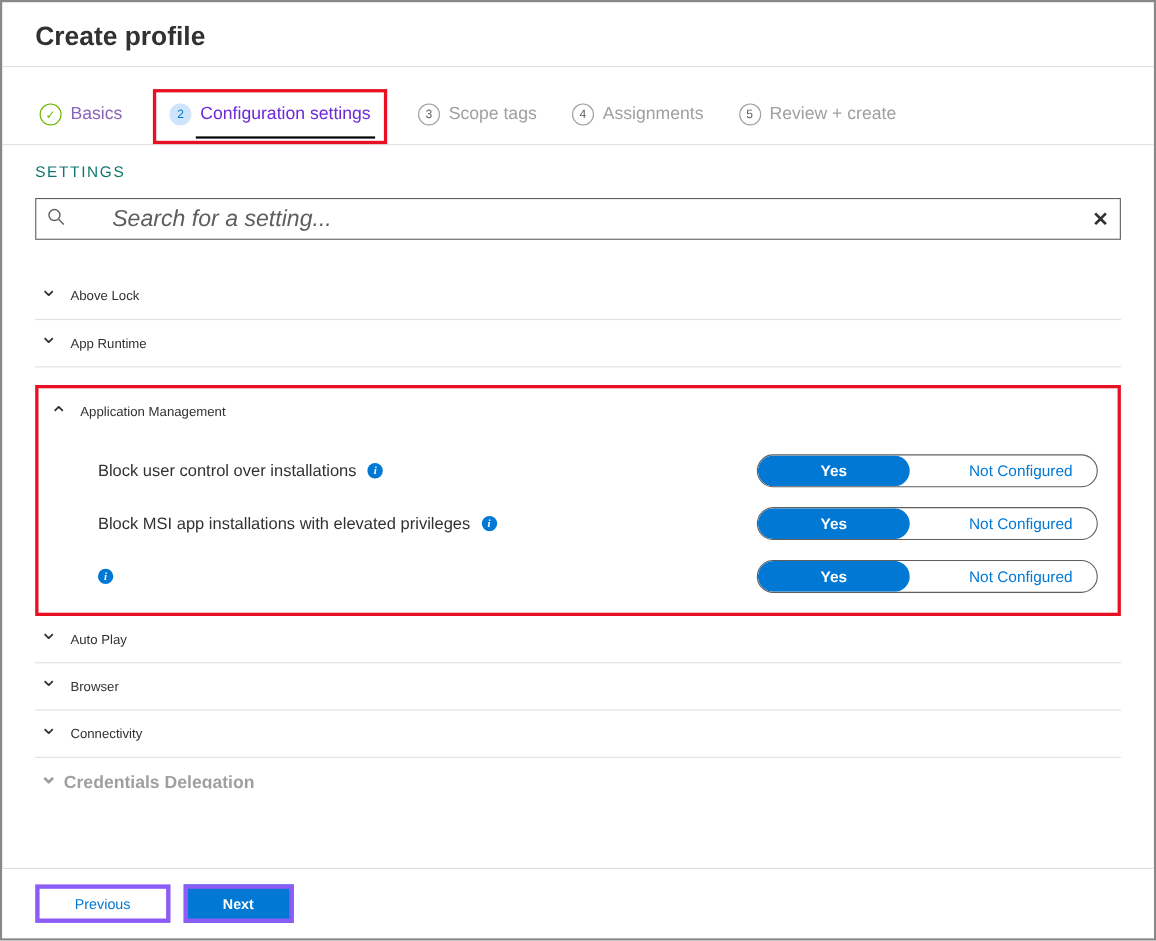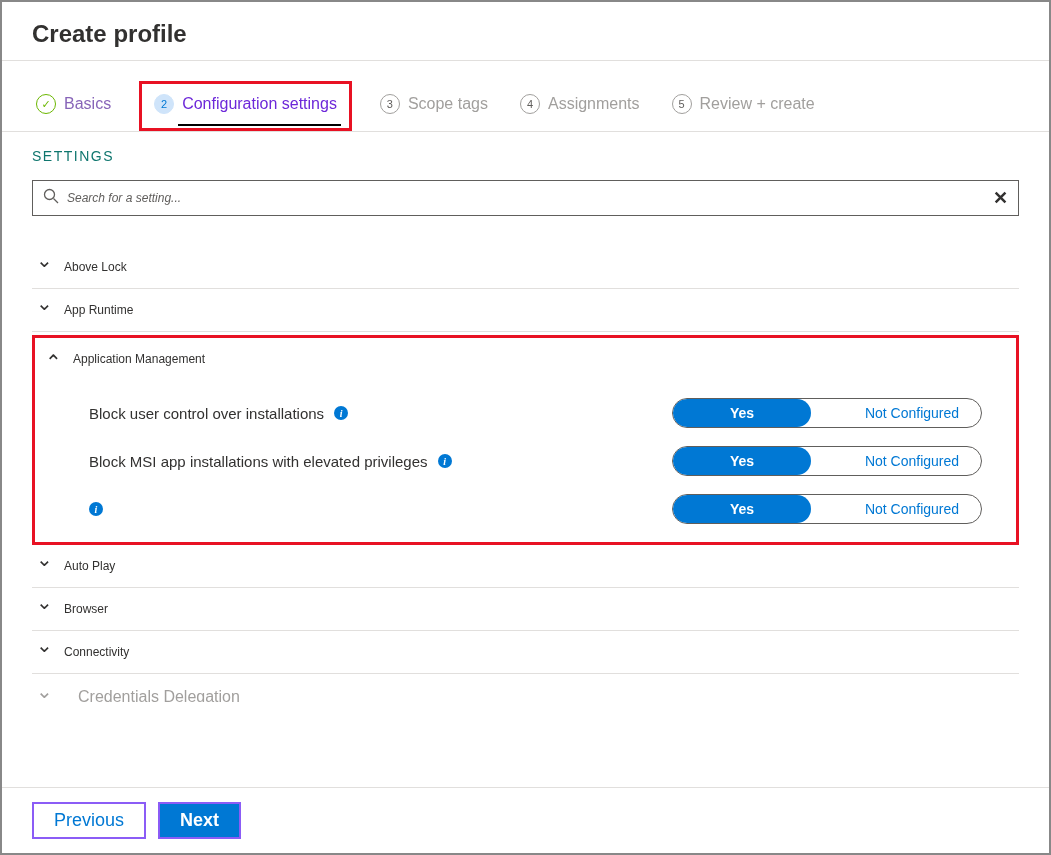--- a/index.html
+++ b/index.html
@@ -80,44 +80,45 @@
       align-items: center;
       border: 1px solid #605e5c;
       padding: 6px 10px;
       margin-bottom: 30px;
     }
     .search-icon { color: #605e5c; margin-right: 8px; flex-shrink: 0; }
     .search-input {
       border: none;
       outline: none;
       flex: 1;
-      font-size: 12px;
+      font-size: 21px;
       font-style: italic;
       color: #605e5c;
       background: transparent;
+      margin-left: 35px;
     }
     .search-input::placeholder { color: #605e5c; font-style: italic; }
     .clear-icon { font-weight: bold; font-size: 18px; cursor: pointer; }
     
     .category {
       display: flex;
       gap: 14px;
       padding: 14px 4px;
       border-bottom: 1px solid #e1dfdd;
       font-size: 12px;
       cursor: pointer;
     }
     .chev { width: 14px; display:inline-block; }
     .chev-down::before { content:'\2304'; font-size:20px; line-height:0; position:relative; top:-4px; }
     .chev-up::before { content:'\2303'; font-size:20px; line-height:0; position:relative; top:6px; }
     
     .highlight-box {
       border: 3px solid #e81123;
-      padding: 0 24px 18px 6px;
-      margin-top: 3px;
+      padding: 0 8px 18px 6px;
+      margin-top: 16px;
     }
     .setting-row {
       display: flex;
       align-items: center;
       padding: 18px 0 0 48px;
     }
     .setting-label-wrap {
       display: flex;
       align-items: center;
       gap: 10px;
@@ -171,28 +172,28 @@
       bottom: 0;
       left: 0;
       right: 0;
       border-top: 1px solid #e1dfdd;
       padding: 14px 30px;
       display: flex;
       gap: 12px;
       background: #fff;
     }
     .btn {
-      padding: 6px 20px;
-      font-size: 18px;
+      padding: 6px 32px;
+      font-size: 13px;
       cursor: pointer;
-      border: 2px solid #8b5cf6;
+      border: 4px solid #8b5cf6;
     }
     .btn-secondary { background: #fff; color: #0078d4; }
     .btn-primary { background: #0078d4; color: #fff; font-weight: 600; }
-    .cut-off { color:#a19f9d; padding:14px 4px; display:flex; gap:28px; font-size:16px; height:20px; overflow:hidden; align-items:flex-start; }
+    .cut-off { color:#a19f9d; padding:14px 4px; display:flex; gap:8px; font-size:16px; height:20px; overflow:hidden; align-items:flex-start;font-weight:bold; }
   </style>
 </head>
 <body>
 
 <div class="header">Create profile</div>
 
 <div class="tabs">
   <div class="tab completed">
     <span class="tab-badge">
         <span class="tab-check">✓</span>

